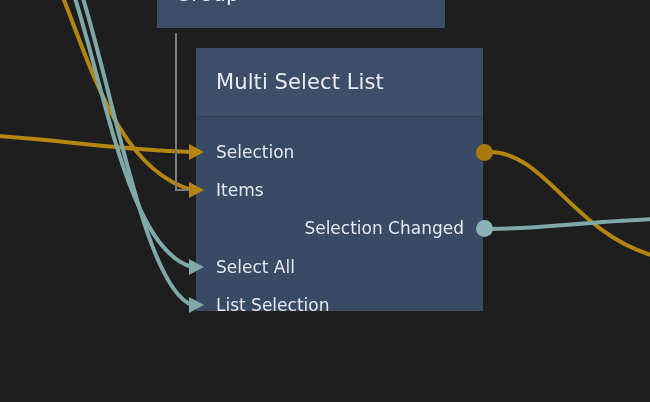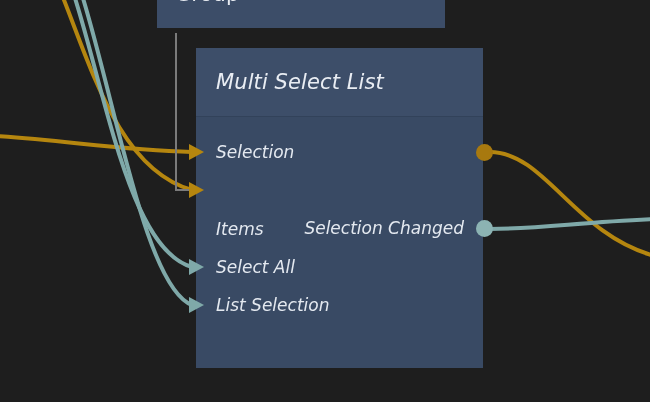--- a/index.html
+++ b/index.html
@@ -43,24 +43,23 @@
     letter-spacing: .1px;
     white-space: nowrap;
   }
 
   
   .node {
     position: absolute;
     left: 196px;
     top: 48px;
     width: 287px;
-    height: 320px;
+    height: 263px;
     background: #394a64;
     box-sizing: border-box;
-    font-style: italic;
   }
   .node-header {
     position: absolute;
     left: 0;
     top: 0;
     width: 100%;
     height: 69px;
     background: #3d4e69;
     border-bottom: 1px solid #32425a;
     box-sizing: border-box;
@@ -92,21 +91,21 @@
   }
   .port-row .lbl-out {
     position: absolute;
     right: 19px;
     top: 0;
     line-height: 24px;
   }
 
   
   .row-selection       { top: 92px; text-align: center; }
-  .row-items           { top: 130px; margin-top: 39px; }
+  .row-items           { top: 130px; }
   .row-selchanged      { top: 168px; }
   .row-selectall       { top: 207px; }
   .row-clearselection  { top: 245px; }
 
   
   .port-dot {
     position: absolute;
     width: 17px;
     height: 17px;
     border-radius: 50%;

